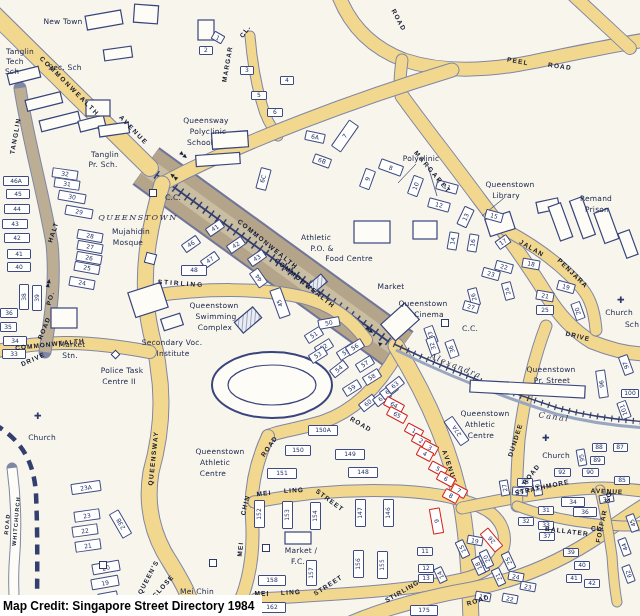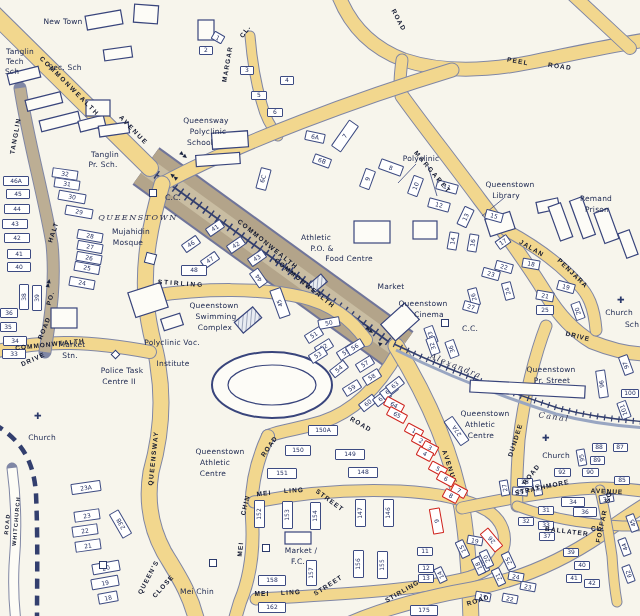--- a/index.html
+++ b/index.html
@@ -132,20 +132,21 @@
       <rect class="lm" x="285" y="532" width="26" height="12"></rect>
       <rect class="lm" x="470" y="383" width="115" height="12" transform="rotate(3 527 389)"></rect>
       <ellipse cx="272" cy="385" rx="60" ry="33" fill="#fdfcf7" stroke="#39457c" stroke-width="2"></ellipse>
       <ellipse cx="272" cy="385" rx="44" ry="20" fill="none" stroke="#39457c" stroke-width="1.2"></ellipse>
       <rect x="236" y="313" width="24" height="14" fill="url(#hatch)" stroke="#39457c" stroke-width="1.2" transform="rotate(-40 248 320)"></rect>
       <rect x="310" y="278" width="16" height="10" fill="url(#hatch)" stroke="#39457c" stroke-width="1.2" transform="rotate(-40 318 283)"></rect>
       <path d="M416,164 L398,183 M428,166 L437,196 M504,198 L482,216" stroke="#39457c" stroke-width="0.8" fill="none"></path>
     </g>
   </svg>
 
+  <div id="credit">Map Credit: Singapore Street Directory 1984</div>
 <div class="lbl road" style="left: 70px; top: 86px; transform: translate(-50%, -50%) rotate(45deg); letter-spacing: 2px;">COMMONWEALTH</div>
     <div class="lbl road" style="left: 134px; top: 130px; transform: translate(-50%, -50%) rotate(46deg); letter-spacing: 2px;">AVENUE</div>
     <div class="lbl road" style="left: 399px; top: 20px; transform: translate(-50%, -50%) rotate(62deg);">ROAD</div>
     <div class="lbl road" style="left: 518px; top: 61px; transform: translate(-50%, -50%) rotate(10deg);">PEEL</div>
     <div class="lbl road" style="left: 560px; top: 66px; transform: translate(-50%, -50%) rotate(8deg);">ROAD</div>
     <div class="lbl road" style="left: 227px; top: 64px; transform: translate(-50%, -50%) rotate(-80deg);">MARGAR</div>
     <div class="lbl road" style="left: 245px; top: 31px; transform: translate(-50%, -50%) rotate(-55deg);">CL.</div>
     <div class="lbl road" style="left: 433px; top: 172px; transform: translate(-50%, -50%) rotate(50deg); letter-spacing: 2px;">MARGARET</div>
     <div class="lbl road" style="left: 578px; top: 336px; transform: translate(-50%, -50%) rotate(14deg); letter-spacing: 1px;">DRIVE</div>
     <div class="lbl road" style="left: 532px; top: 248px; transform: translate(-50%, -50%) rotate(30deg);">JALAN</div>
@@ -213,22 +214,22 @@
     <div class="lbl place" style="left: 506px; top: 195px; transform: translate(-50%, -50%) rotate(0deg);">Library</div>
     <div class="lbl place" style="left: 596px; top: 198px; transform: translate(-50%, -50%) rotate(0deg);">Remand</div>
     <div class="lbl place" style="left: 597px; top: 209px; transform: translate(-50%, -50%) rotate(0deg);">Prison</div>
     <div class="lbl place" style="left: 423px; top: 303px; transform: translate(-50%, -50%) rotate(0deg);">Queenstown</div>
     <div class="lbl place" style="left: 429px; top: 314px; transform: translate(-50%, -50%) rotate(0deg);">Cinema</div>
     <div class="lbl place" style="left: 470px; top: 328px; transform: translate(-50%, -50%) rotate(0deg);">C.C.</div>
     <div class="lbl place" style="left: 72px; top: 344px; transform: translate(-50%, -50%) rotate(0deg);">Market</div>
     <div class="lbl place" style="left: 70px; top: 355px; transform: translate(-50%, -50%) rotate(0deg);">Stn.</div>
     <div class="lbl place" style="left: 122px; top: 370px; transform: translate(-50%, -50%) rotate(0deg);">Police Task</div>
     <div class="lbl place" style="left: 119px; top: 381px; transform: translate(-50%, -50%) rotate(0deg);">Centre II</div>
-    <div class="lbl place" style="left: 172px; top: 342px; transform: translate(-50%, -50%) rotate(0deg);">Polyclinic Voc.</div>
-    <div class="lbl place" style="left: 173px; top: 363px; transform: translate(-50%, -50%) rotate(0deg);">Institute</div>
+    <div class="lbl place" style="left: 172px; top: 342px; transform: translate(-50%, -50%) rotate(0deg);">Secondary Voc.</div>
+    <div class="lbl place" style="left: 173px; top: 353px; transform: translate(-50%, -50%) rotate(0deg);">Institute</div>
     <div class="lbl place" style="left: 214px; top: 305px; transform: translate(-50%, -50%) rotate(0deg);">Queenstown</div>
     <div class="lbl place" style="left: 216px; top: 316px; transform: translate(-50%, -50%) rotate(0deg);">Swimming</div>
     <div class="lbl place" style="left: 215px; top: 327px; transform: translate(-50%, -50%) rotate(0deg);">Complex</div>
     <div class="lbl place" style="left: 42px; top: 437px; transform: translate(-50%, -50%) rotate(0deg);">Church</div>
     <div class="lbl italic" style="left: 456px; top: 366px; transform: translate(-50%, -50%) rotate(22deg);">Alexandra</div>
     <div class="lbl italic" style="left: 554px; top: 417px; transform: translate(-50%, -50%) rotate(8deg);">Canal</div>
     <div class="lbl place" style="left: 551px; top: 369px; transform: translate(-50%, -50%) rotate(0deg);">Queenstown</div>
     <div class="lbl place" style="left: 552px; top: 380px; transform: translate(-50%, -50%) rotate(0deg);">Pr. Street</div>
     <div class="lbl place" style="left: 485px; top: 413px; transform: translate(-50%, -50%) rotate(0deg);">Queenstown</div>
     <div class="lbl place" style="left: 480px; top: 424px; transform: translate(-50%, -50%) rotate(0deg);">Athletic</div>

